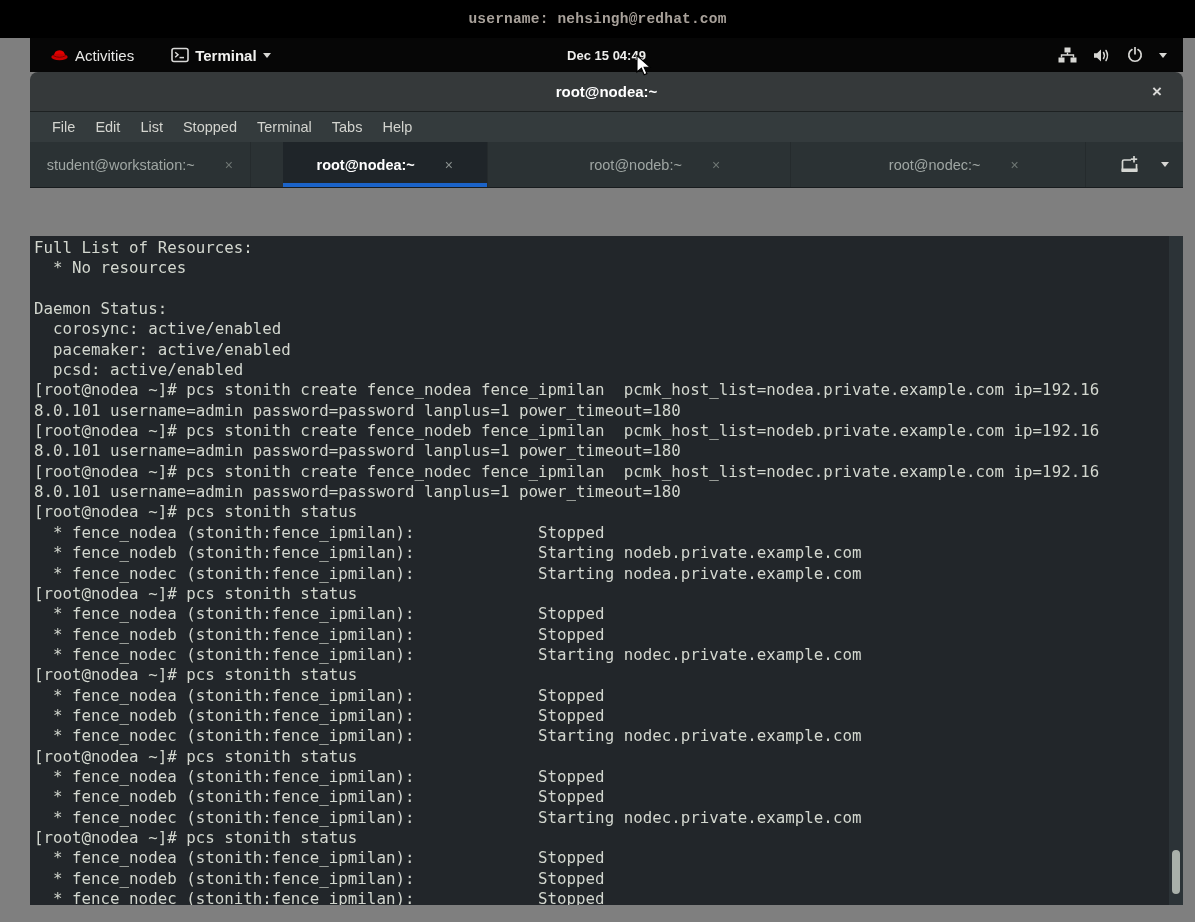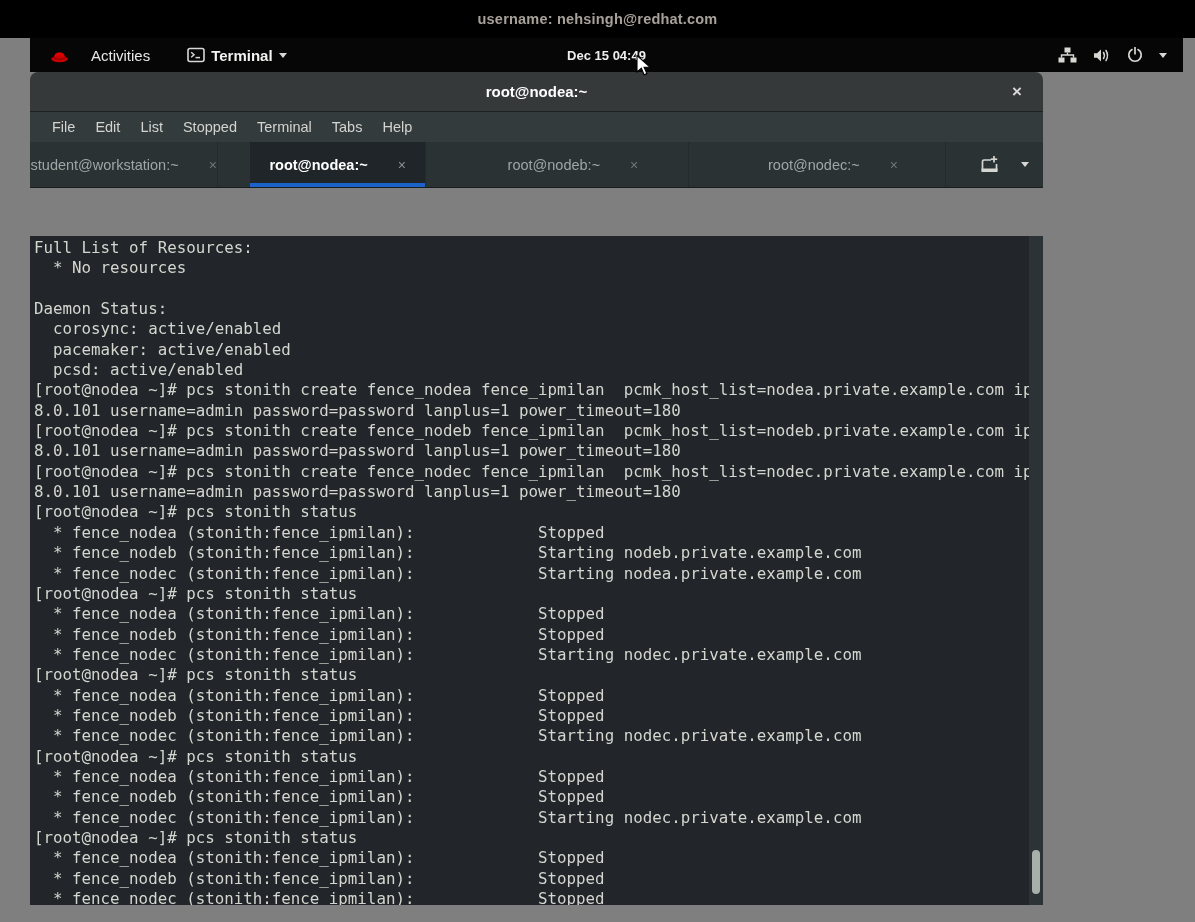--- a/index.html
+++ b/index.html
@@ -9,50 +9,50 @@
     font-family:"Liberation Sans", sans-serif;
     position:relative;
   }
 
   
   .banner {
     position:absolute; left:0; top:0; width:1195px; height:38px;
     background:#000;
     display:flex; align-items:center; justify-content:center;
   }
-  .banner span { color:#a8a19a; font-size:14.5px; font-weight:bold; letter-spacing:.2px; }
+  .banner span { color:#a8a19a; font-size:14.5px; font-weight:bold; letter-spacing:.2px;font-family:Liberation Mono, monospace; }
 
   
   .screen {
     position:absolute; left:30px; top:38px; width:1153px; height:867px;
   }
 
   
   .topbar {
     position:absolute; left:0; top:0; width:1153px; height:34px;
     background:#060606; color:#e8e8e6;
     display:flex; align-items:center;
     font-size:15px;
   }
   .tb-left { display:flex; align-items:center; padding-left:14px; gap:5px; }
-  .activities { display:flex; align-items:flex-end; gap:22px; padding:2px 6px; cursor:default; }
+  .activities { display:flex; align-items:center; gap:6px; padding:2px 6px; cursor:default; }
   .activities span { font-size:15px; color:#e8e8e6; }
   .app-menu { display:flex; align-items:center; gap:6px; margin-left:20px; padding:2px 6px; }
   .app-menu .app-label { font-weight:bold; color:#f2f2f0; }
   .clock {
     position:absolute; left:50%; top:0; transform:translateX(-50%);
     height:34px; display:flex; align-items:center;
     font-weight:bold; color:#eeeeec; font-size:13px;
   }
   .tb-right { margin-left:auto; display:flex; align-items:center; gap:16px; padding-right:16px; }
   .chev { width:0; height:0; border-left:4.5px solid transparent; border-right:4.5px solid transparent; border-top:5px solid #d7d7d4; display:inline-block; }
 
   
   .window {
-    position:absolute; left:0; top:34px; width:1013px; height:833px;
+    position:absolute; left:0; top:34px; width:1153px; height:833px;
     display:flex; flex-direction:column;
   }
   .titlebar {
     height:40px; background:#35393a;
     border-radius:8px 8px 0 0;
     border-bottom:1px solid #1d2122;
     position:relative;
     display:flex; align-items:center; justify-content:center;
   }
   .titlebar .title { color:#ffffff; font-weight:bold; font-size:15px; }

